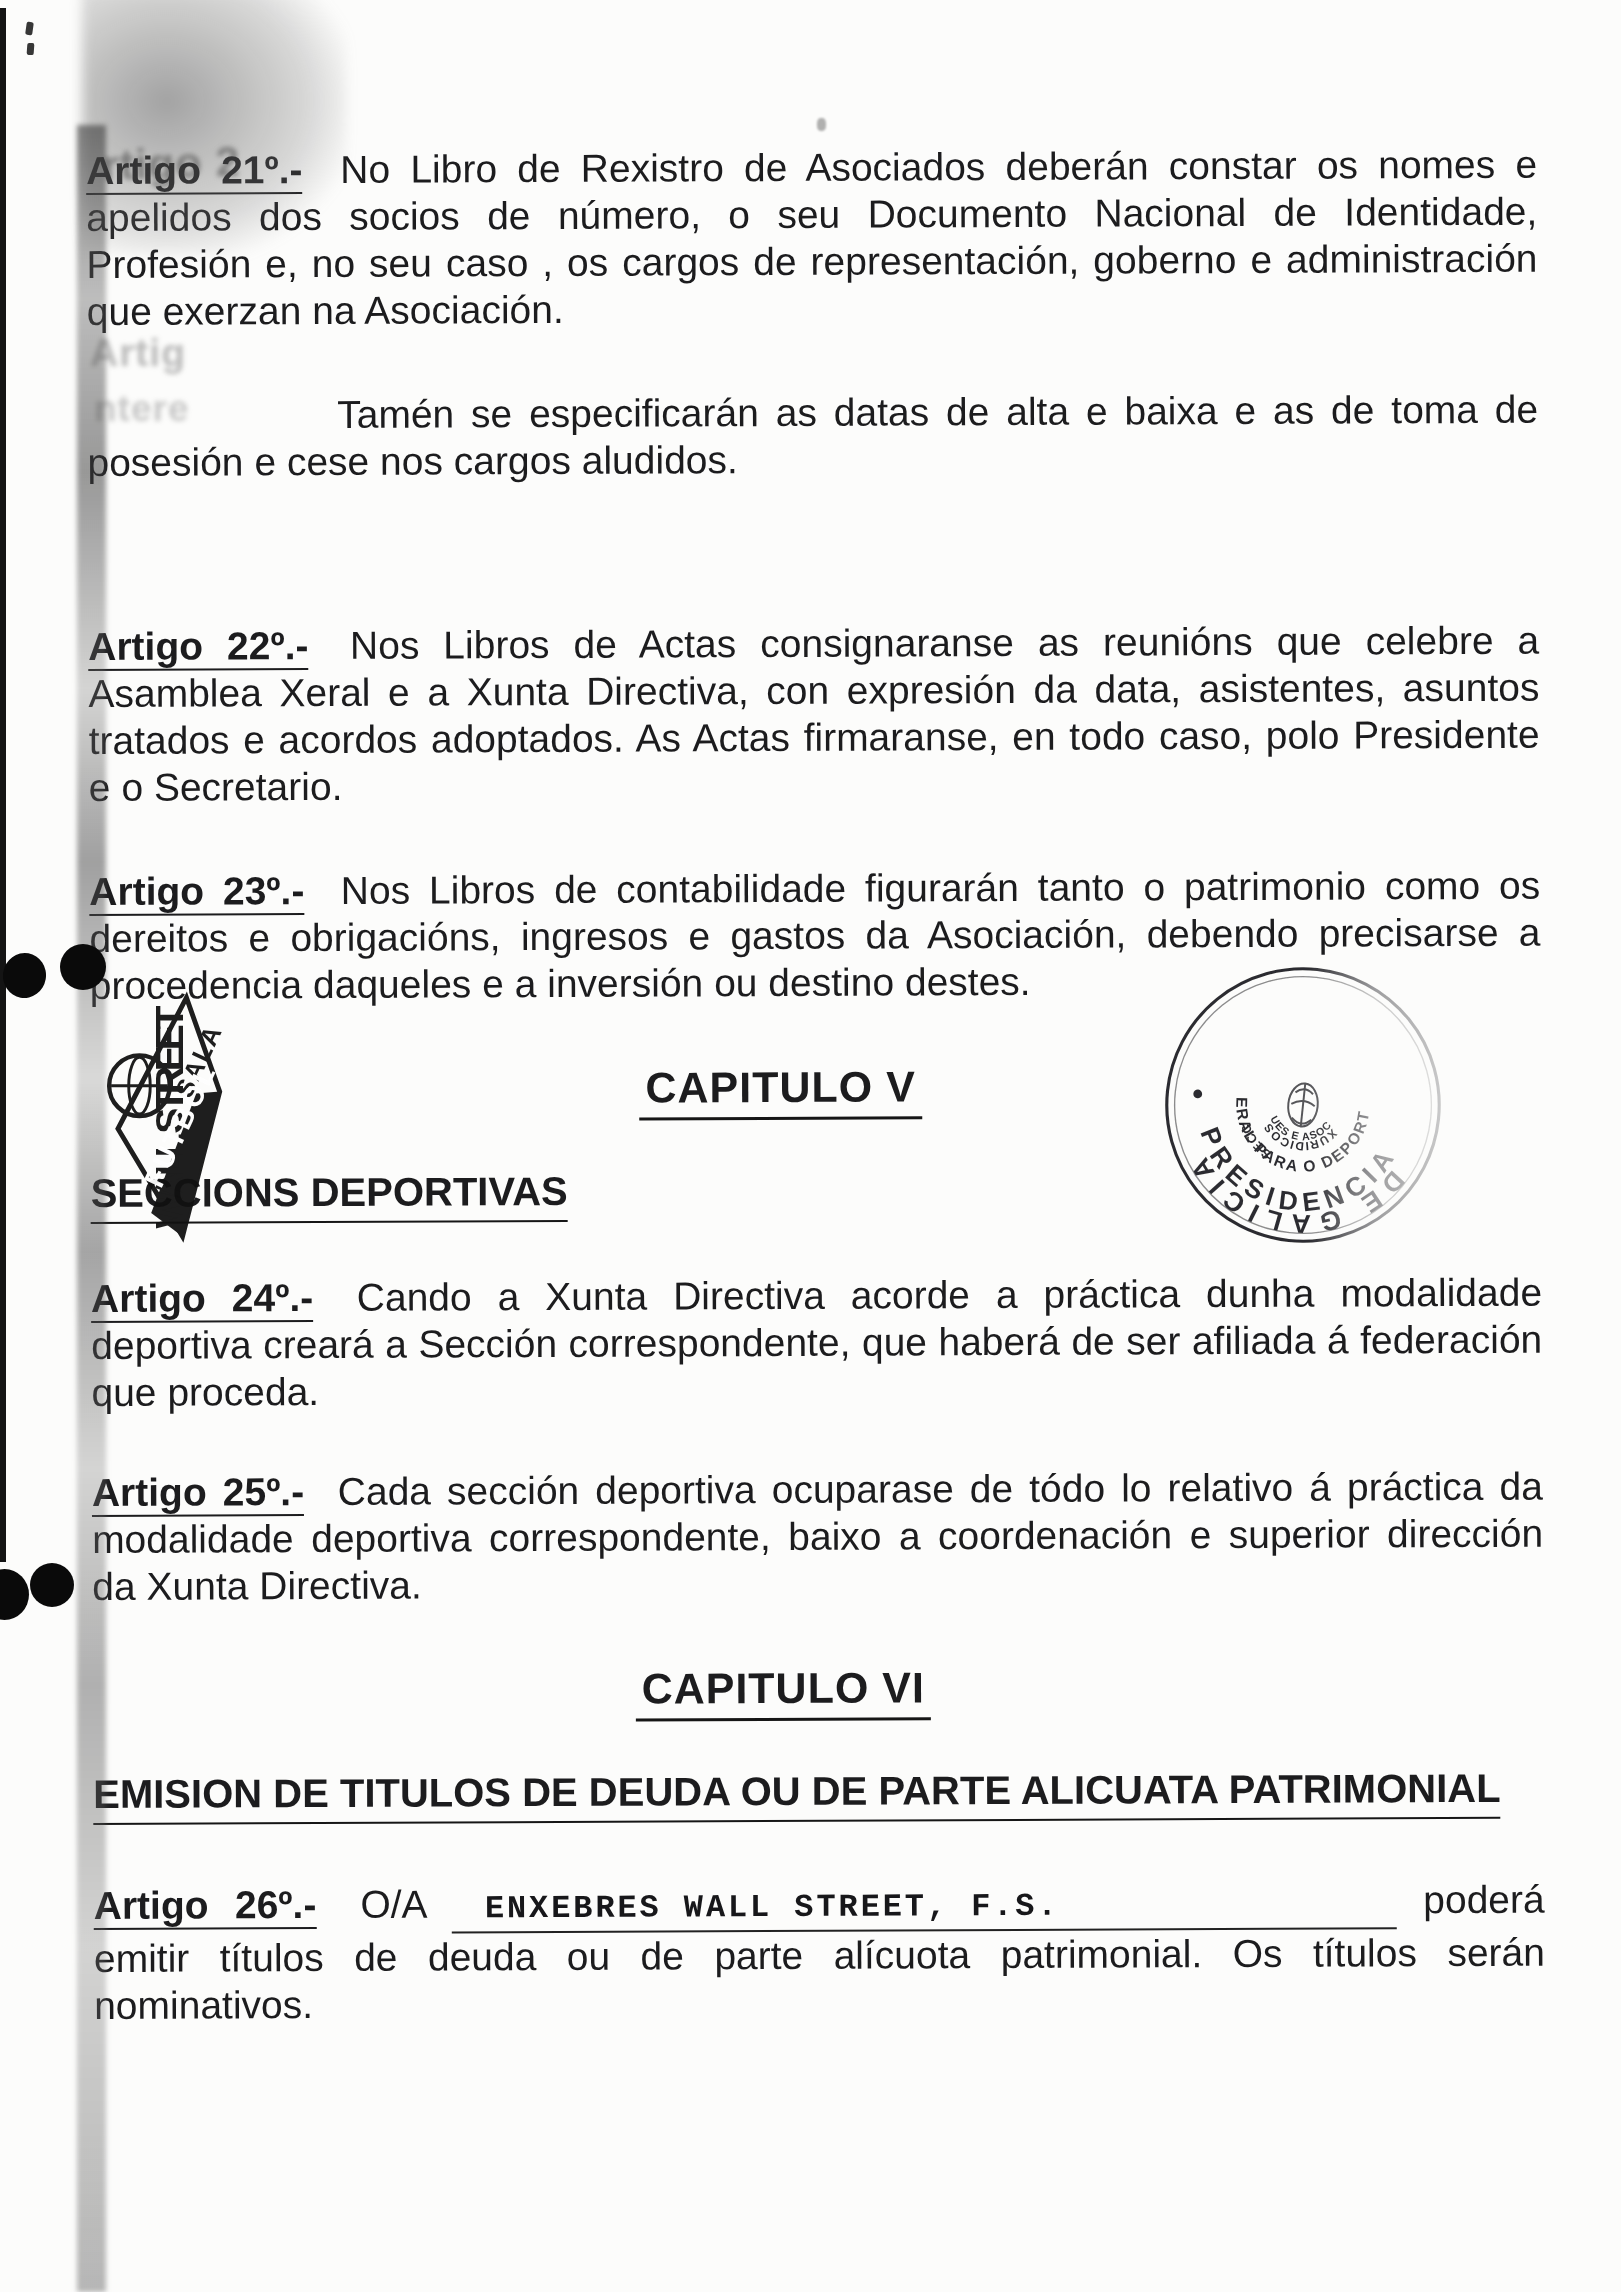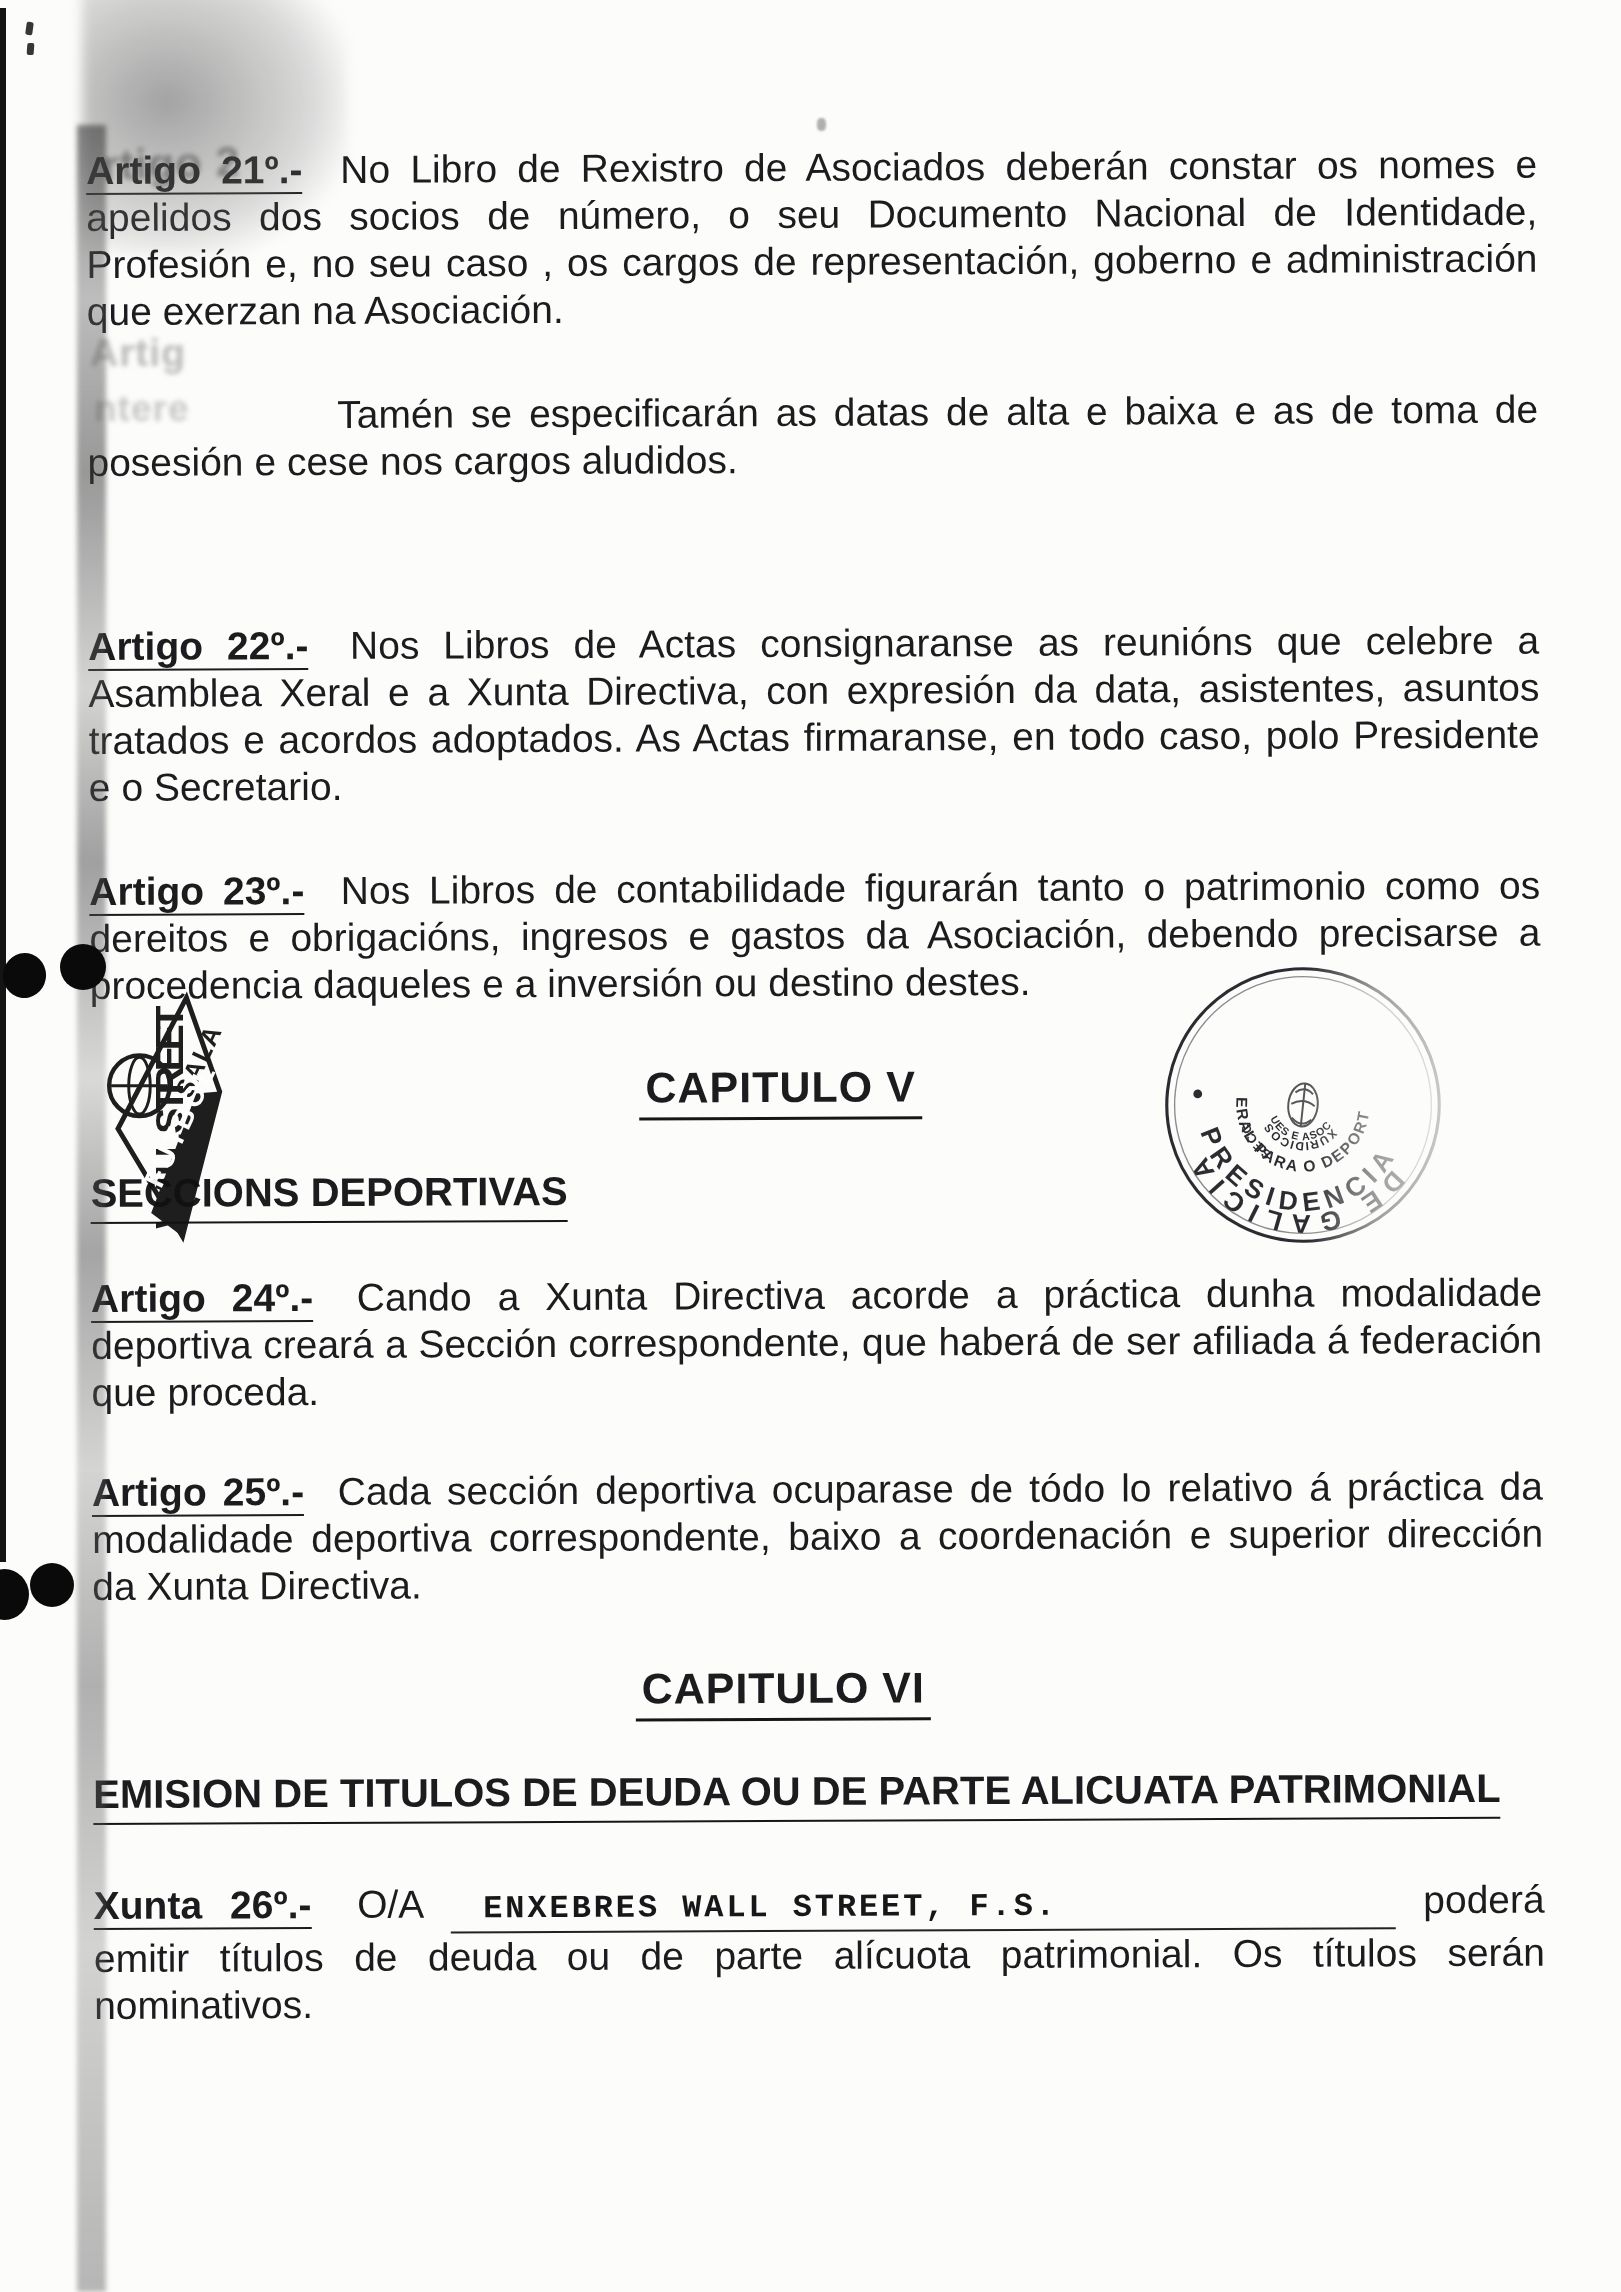--- a/index.html
+++ b/index.html
@@ -132,21 +132,21 @@
 
     <h2 class="chapter mt-58">
       <span class="u">CAPITULO VI</span>
     </h2>
 
     <h3 class="section-head">
       <span class="u">EMISION DE TITULOS DE DEUDA OU DE PARTE ALICUATA PATRIMONIAL</span>
     </h3>
 
     <p class="para mt-58">
-      <span class="art-label">Xunta 26º.-</span>
+      <span class="art-label">Artigo 26º.-</span>
       <span>O/A</span>
       <span class="fill-blank"><span class="typed">ENXEBRES WALL STREET, F.S.</span></span>
       <span>poderá emitir títulos de deuda ou de parte alícuota patrimonial. Os títulos serán nominativos.</span>
     </p>
 
   </div>
 
   <svg class="stamp" viewBox="0 0 300 300">
     <defs>
       <linearGradient id="fadeG" x1="0" y1="0" x2="1" y2="0">

